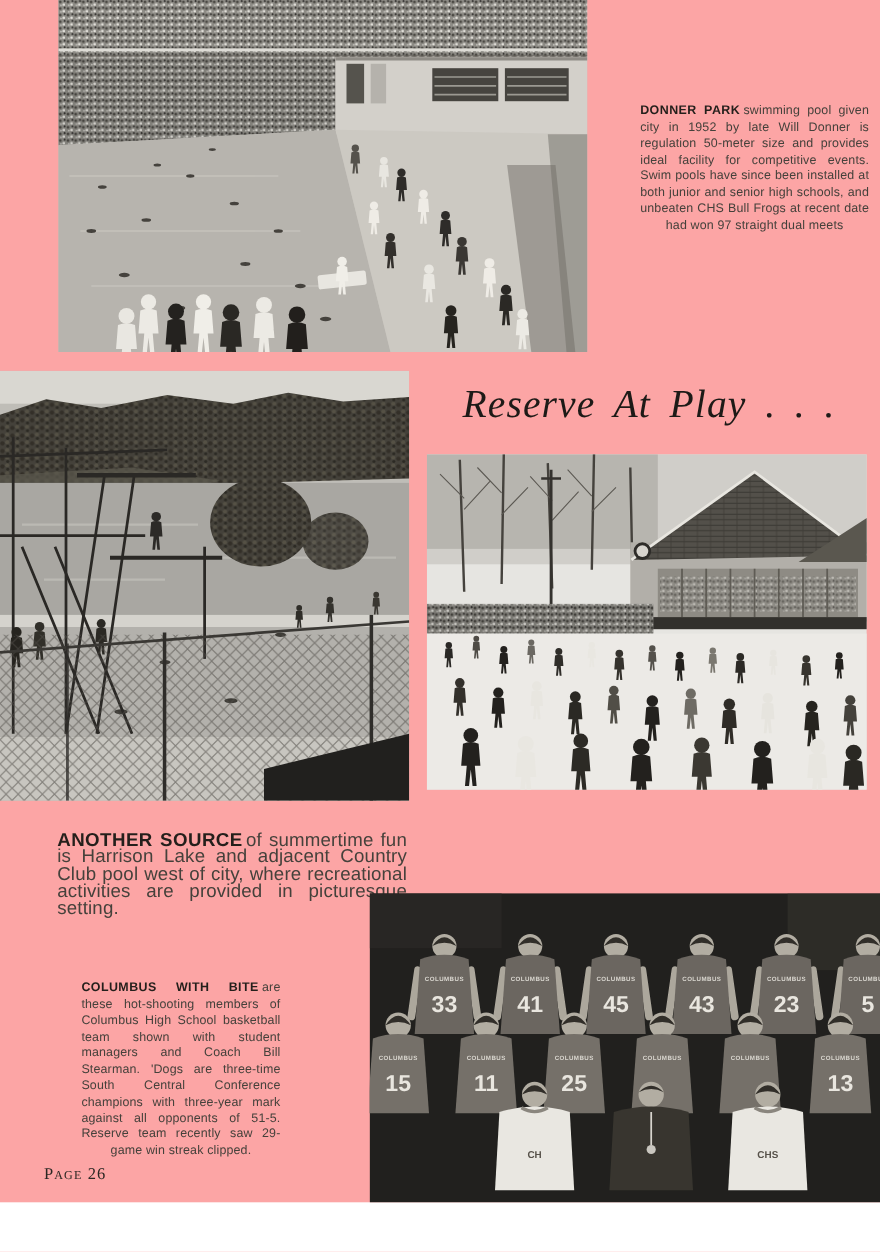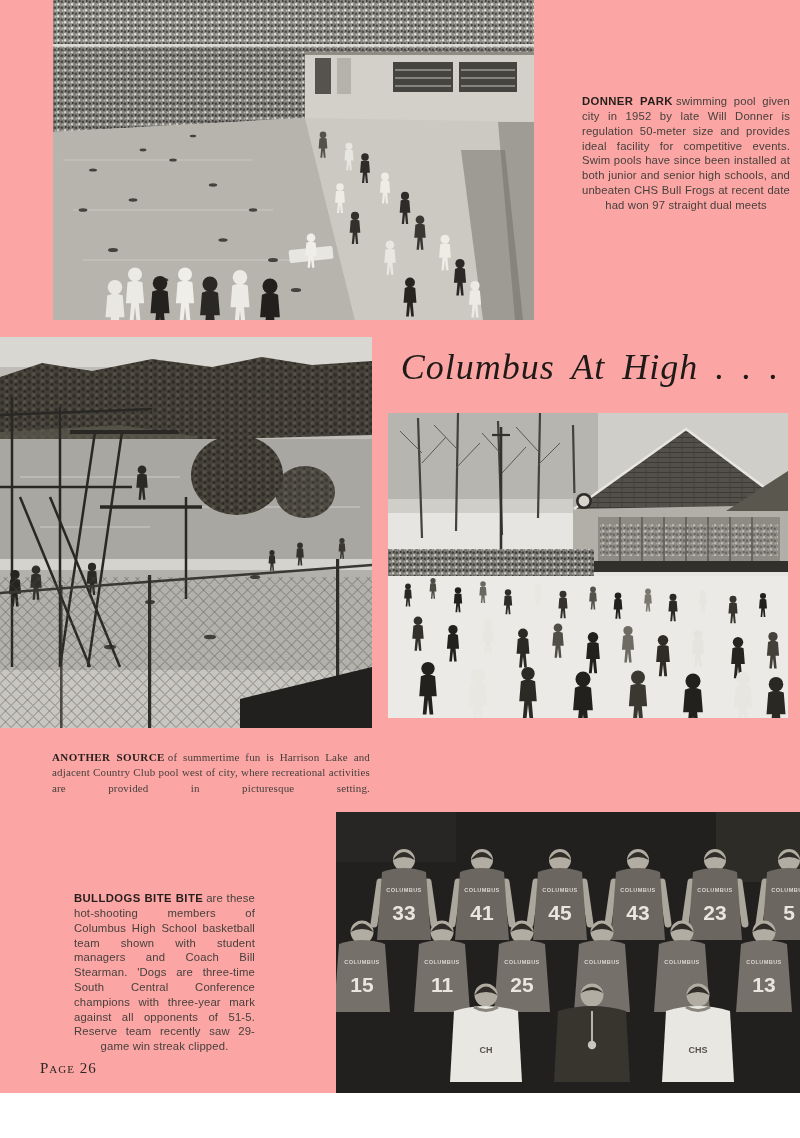--- a/index.html
+++ b/index.html
@@ -15,22 +15,22 @@
   .copy{
     position:absolute;
     color:#45413b;
     font-size:11.3px; line-height:14.8px;
     text-align:justify; text-align-last:center;
     letter-spacing:0.15px;
   }
   .copy .lead{font-weight:700; color:#241f1b; letter-spacing:0.4px; margin-right:3px;}
   .caption{
     position:absolute;
-    color:#45413b; font-size:11px; line-height:15.4px;
-    text-align:justify; letter-spacing:0.15px;font-family:Liberation Serif, serif;
+    color:#45413b; font-size:17px; line-height:15.4px;
+    text-align:justify; letter-spacing:0.15px;
   }
   .caption .lead{font-weight:700; color:#241f1b; letter-spacing:0.4px; margin-right:3px;}
   .caption.last-just{text-align-last:justify;}
   .caption.last-center{text-align-last:center;}
 
   .heading{
     position:absolute; left:388px; top:346px; width:404px;
     font-family:"Liberation Serif", serif; font-style:italic;
     font-size:36px; color:#1d1a17; text-align:center;
     word-spacing:7px; letter-spacing:1px; white-space:nowrap;
@@ -211,21 +211,21 @@
         <rect x="0" y="240" width="372" height="151" fill="url(#chainlink)"></rect>
         <path d="M0,256 L372,228" stroke="#3a3834" stroke-width="2.5"></path>
         <rect x="148" y="238" width="3.2" height="153" fill="#2f2d2a"></rect>
         <rect x="336" y="222" width="3.2" height="169" fill="#2f2d2a"></rect>
         <rect x="60" y="248" width="2.6" height="143" fill="#2f2d2a" opacity="0.8"></rect>
       </g>
       <polygon points="240,362 372,330 372,391 240,391" fill="#21201e"></polygon>
     </svg>
   </div>
 
-  <div class="heading">Columbus At High . . .</div>
+  <div class="heading">Reserve At Play . . .</div>
 
   <div class="photo" style="left:388px; top:413px; width:400px; height:305px;" aria-label="Skaters fill Lincoln Center ice rink in front of A-frame pavilion in winter">
     <svg width="400" height="305" viewBox="0 0 400 305">
       <rect width="400" height="305" fill="#e6e5e1"></rect>
       <rect width="400" height="100" fill="#d0cec9"></rect>
 
       <g>
         <rect x="0" y="0" width="210" height="86" fill="#9a9790" opacity="0.45"></rect>
         <g stroke="#45423d" stroke-width="2.2" fill="none">
           <path d="M30,5 L34,125 M70,0 L68,118 M110,8 L114,122 M152,0 L150,105 M185,12 L187,110"></path>
@@ -294,21 +294,21 @@
       </g>
     </svg>
   </div>
 
   <p class="caption last-just" style="left:52px; top:739px; width:318px;">
     <span class="lead">ANOTHER SOURCE</span><span>of summertime fun is Harrison Lake and adjacent Country Club pool west of city, where recreational activities are provided in picturesque setting.</span>
   </p>
 
 
   <p class="copy" style="left:74px; top:880px; width:181px;">
-    <span class="lead">BULLDOGS BITE BITE</span><span>are these hot-shooting members of Columbus High School basketball team shown with student managers and Coach Bill Stearman. 'Dogs are three-time South Central Conference champions with three-year mark against all opponents of 51-5. Reserve team recently saw 29-game win streak clipped.</span>
+    <span class="lead">COLUMBUS WITH BITE</span><span>are these hot-shooting members of Columbus High School basketball team shown with student managers and Coach Bill Stearman. 'Dogs are three-time South Central Conference champions with three-year mark against all opponents of 51-5. Reserve team recently saw 29-game win streak clipped.</span>
   </p>
 
   <div class="photo" style="left:300px; top:812px; width:491px; height:323px;margin-left:36px;" aria-label="Columbus High School basketball team with student managers and Coach Bill Stearman">
     <svg width="491" height="323" viewBox="0 0 491 323">
       <rect width="491" height="323" fill="#21201e"></rect>
       <rect x="380" y="0" width="111" height="70" fill="#39372f" opacity="0.5"></rect>
       <rect x="0" y="0" width="120" height="50" fill="#2c2a26" opacity="0.7"></rect>
 
       <polygon points="0,300 491,288 491,323 0,323" fill="#85827b"></polygon>
       <path d="M0,303 L491,291" stroke="#b5b2aa" stroke-width="2"></path>

